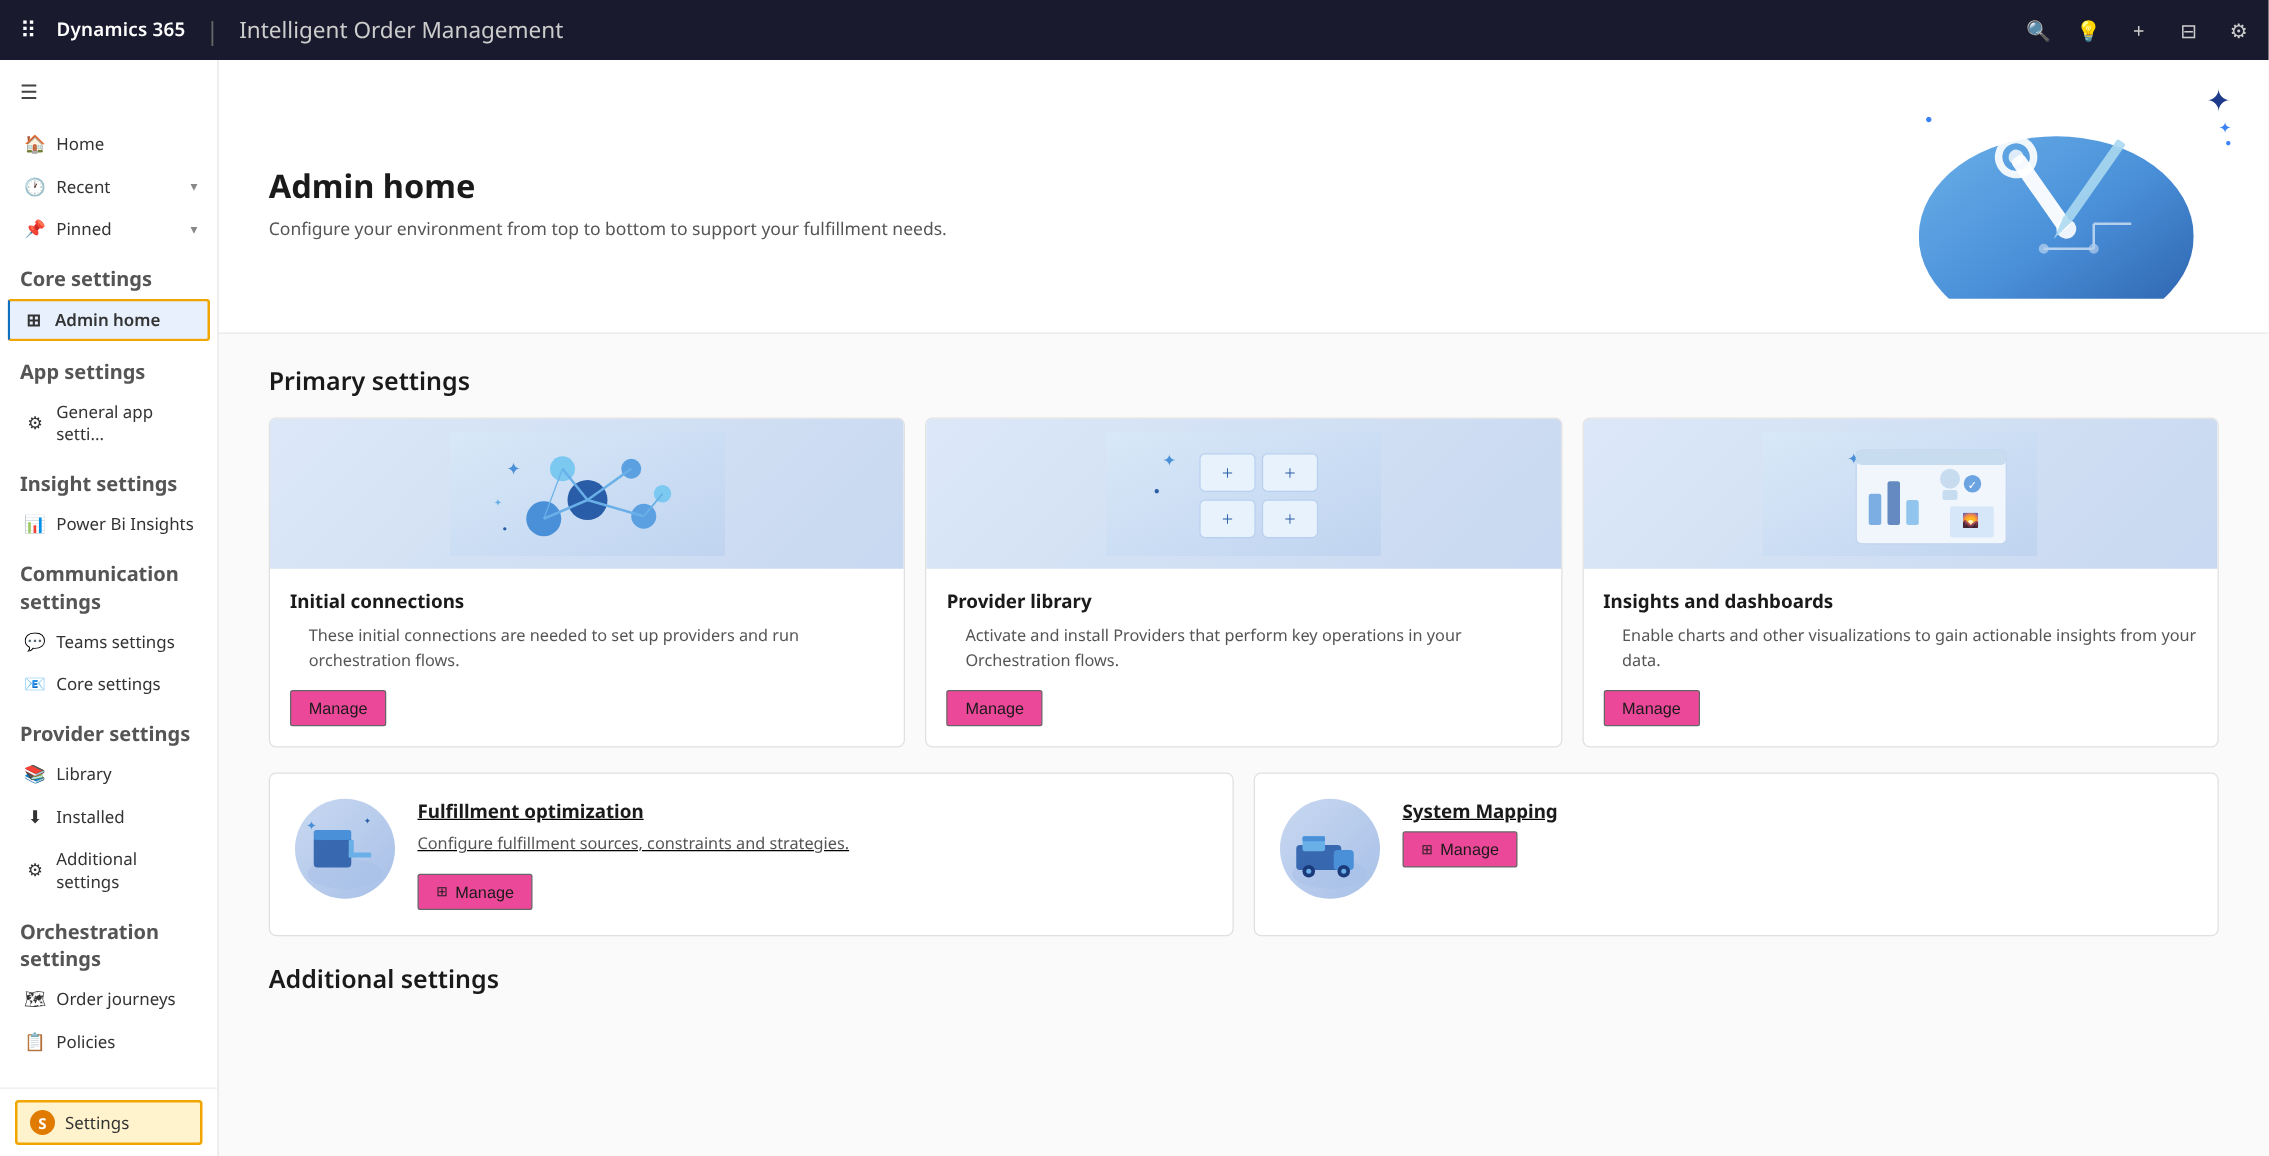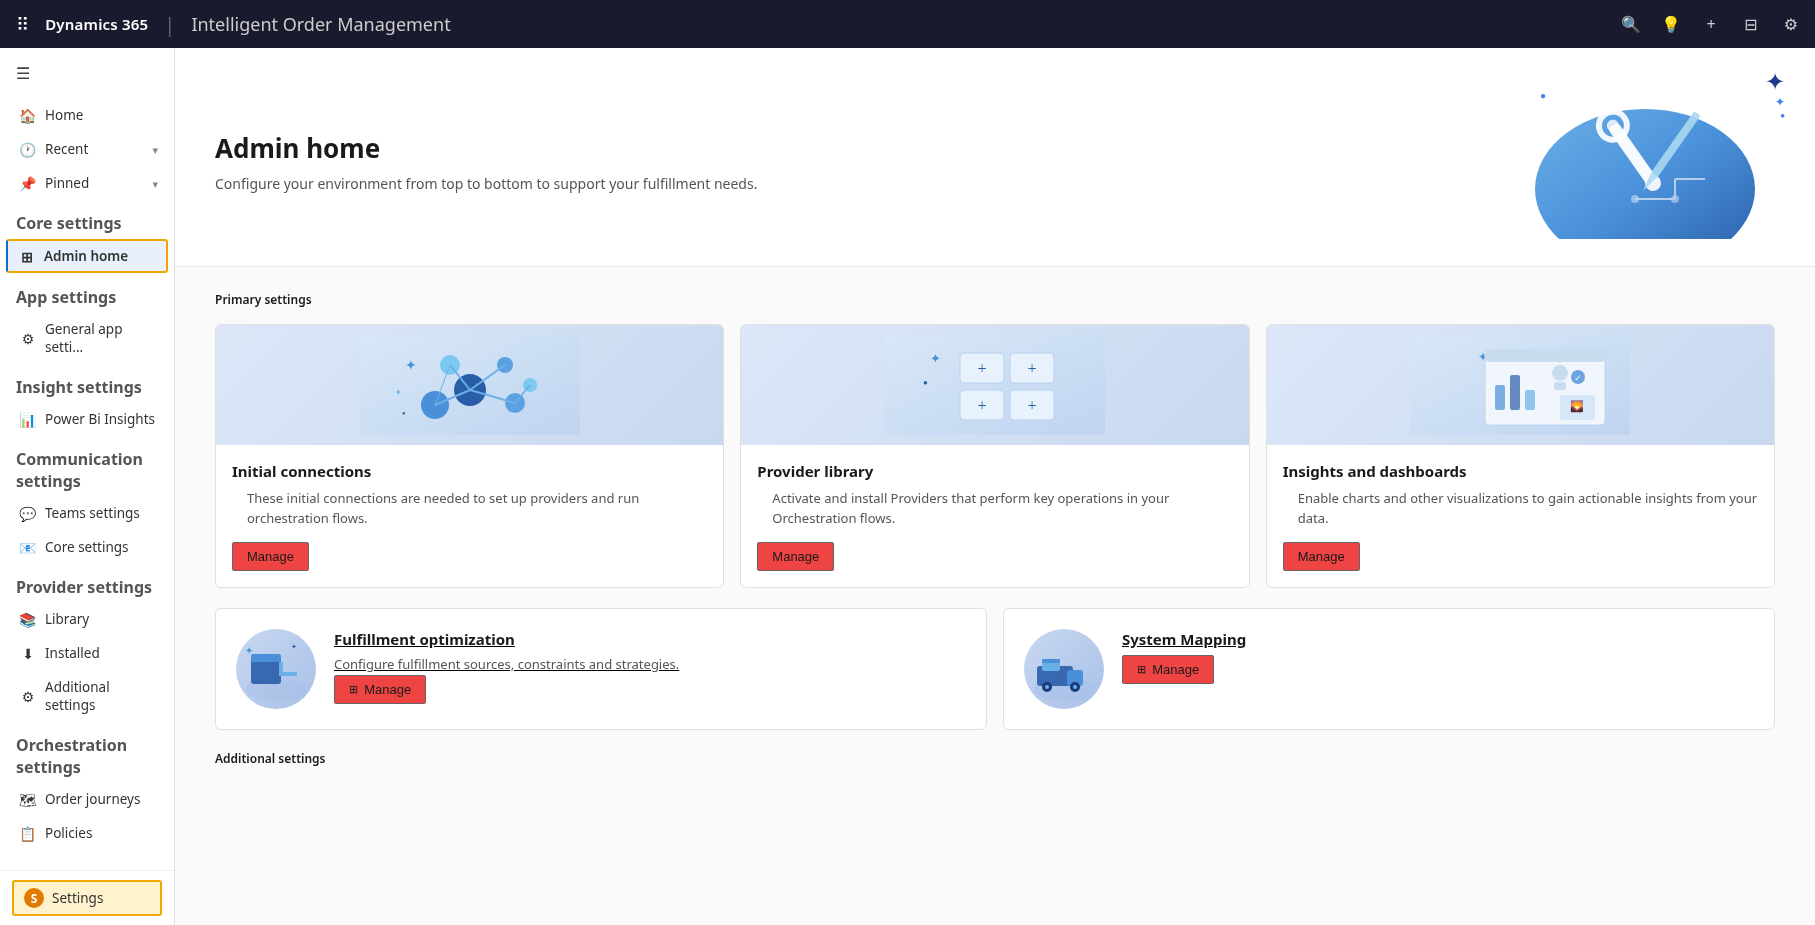--- a/index.html
+++ b/index.html
@@ -33,39 +33,39 @@
     .main-inner { padding: 0; }
 
     
     .hero { background: #fff; padding: 28px 40px 20px; display: flex; justify-content: space-between; align-items: center; border-bottom: 1px solid #e8e8e8; }
     .hero-text h1 { font-size: 26px; font-weight: 700; color: #1a1a1a; margin-bottom: 8px; }
     .hero-text p { font-size: 14px; color: #555; }
     .hero-image { width: 260px; height: 170px; position: relative; display: flex; align-items: center; justify-content: center; }
 
     
     .content-area { padding: 24px 40px; }
-    .section-title { font-size: 12px; font-weight: 600; color: #1a1a1a; margin-bottom: 16px; }
+    .section-title { font-size: 20px; font-weight: 600; color: #1a1a1a; margin-bottom: 16px; }
 
     
     .cards-grid-3 { display: grid; grid-template-columns: repeat(3, 1fr); gap: 16px; margin-bottom: 20px; }
     .cards-grid-2 { display: grid; grid-template-columns: repeat(2, 1fr); gap: 16px; margin-bottom: 20px; }
 
     .card { background: #fff; border: 1px solid #e0e0e0; border-radius: 6px; padding: 0; overflow: hidden; }
     .card-image-area { height: 120px; background: linear-gradient(135deg, #dce8f8, #c8d8f0); display: flex; align-items: center; justify-content: center; position: relative; overflow: hidden; }
     .card-body { padding: 16px; }
     .card-title { font-size: 15px; font-weight: 700; color: #1a1a1a; margin-bottom: 8px; }
     .card-desc { font-size: 13px; color: #555; line-height: 1.5; margin-bottom: 14px; margin-left: 15px; }
-    .card-manage-btn { display: inline-flex; align-items: center; gap: 6px; border: 1px solid #666; background: #ef4444; padding: 6px 14px; font-size: 13px; cursor: pointer; border-radius: 2px; color: #1a1a1a; }
+    .card-manage-btn { display: inline-flex; align-items: center; gap: 6px; border: 1px solid #666; background: #ec4899; padding: 6px 14px; font-size: 13px; cursor: pointer; border-radius: 2px; color: #1a1a1a; }
 
     
     .card-side { background: #fff; border: 1px solid #e0e0e0; border-radius: 6px; padding: 20px 20px; display: flex; align-items: flex-start; gap: 18px; }
     .card-side-image { width: 80px; height: 80px; flex-shrink: 0; display: flex; align-items: center; justify-content: center; border-radius: 50%; background: linear-gradient(135deg, #c8d8f0, #a8c0e8); }
     .card-side-content { flex: 1; text-decoration: underline; }
     .card-side-title { font-size: 15px; font-weight: 700; color: #1a1a1a; margin-bottom: 6px; }
-    .card-side-desc { font-size: 13px; color: #555; line-height: 1.5; }
+    .card-side-desc { font-size: 13px; color: #555; line-height: 1.5; margin-bottom: 14px; }
 
     
     .additional-section { margin-top: 8px; }
 
     
     ::-webkit-scrollbar { width: 6px; }
     ::-webkit-scrollbar-thumb { background: #ccc; border-radius: 3px; }
   </style>
 </head>
 <body>

